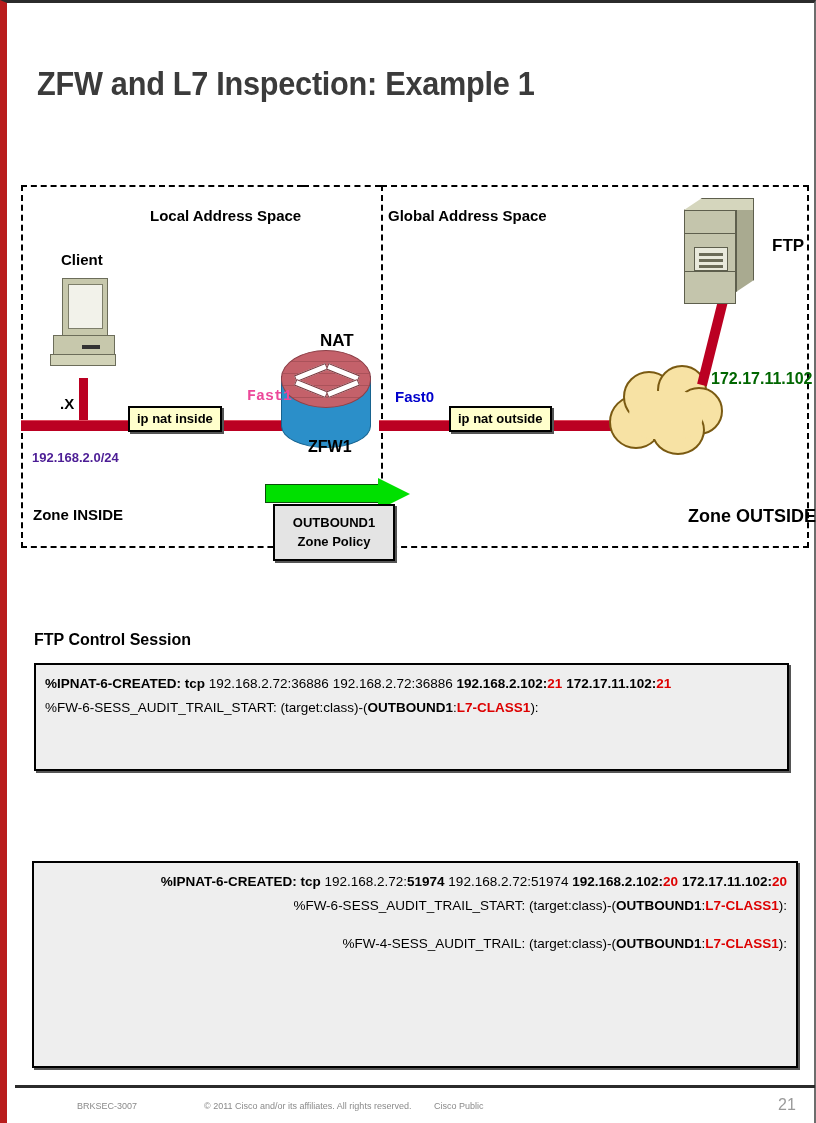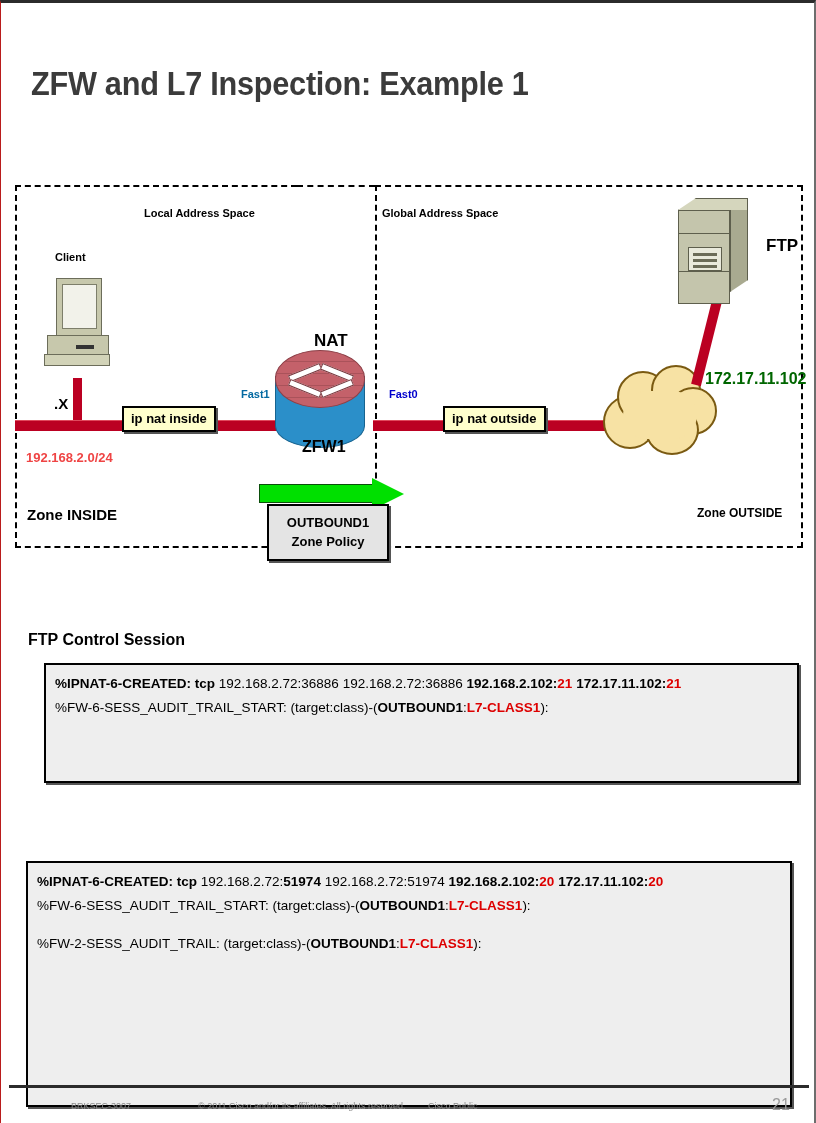--- a/index.html
+++ b/index.html
@@ -14,21 +14,21 @@
     font-family: "Liberation Sans", sans-serif;
     overflow: hidden;
   }
   .page {
     position: absolute;
     left: 0; top: 0;
     width: 816px;
     height: 1123px;
     background: #ffffff;
     border-top: 3px solid #2b2b2b;
-    border-left: 1px solid #b91c1c;
+    border-left: 7px solid #b91c1c;
     border-right: 2px solid #6d6d6d;
     box-sizing: border-box;
   }
 
   
   .slide-title {
     position: absolute;
     left: 30px;
     top: 62px;
     font-size: 33px;
@@ -52,38 +52,38 @@
     position: absolute;
     border: 2px dashed #000000;
     box-sizing: border-box;
   }
   .zone-left  { left: 14px;  top: 12px; width: 282px; height: 363px; border-right: none;}
   .zone-right { left: 374px; top: 12px; width: 428px; height: 363px; }
   .zone-mid   { left: 296px; top: 12px; width: 78px;  height: 363px; border-left: none; border-right: none; }
 
   .zone-label {
     position: absolute;
-    font-size: 11px;
+    font-size: 15px;
     font-weight: bold;
     color: #000;
     white-space: nowrap;
   }
   .lbl-local   { left: 143px; top: 34px; }
   .lbl-global  { left: 381px; top: 34px; }
   .lbl-client  { left: 54px;  top: 78px; }
   .lbl-nat     { left: 313px; top: 158px; font-size: 17px; }
-  .lbl-fast1   { left: 240px; top: 215px; color: #0369a1; }
+  .lbl-fast1   { left: 240px; top: 215px; color: #ec4899; font-family: Liberation Mono, monospace; }
   .lbl-fast0   { left: 388px; top: 215px; color: #0000cc; }
   .lbl-ftp     { left: 745px; top: 63px;  font-size: 17px; margin-left: 20px; }
   .lbl-zfw1    { left: 301px; top: 265px; font-size: 16px; }
   .lbl-dotx    { left: 53px;  top: 222px; font-size: 15px; }
-  .lbl-inside-net { left: 25px; top: 277px; font-size: 13px; font-weight: bold; color: #ef4444; }
+  .lbl-inside-net { left: 25px; top: 277px; font-size: 13px; font-weight: bold; color: #4c1d95; }
   .lbl-ftp-ip  { left: 704px; top: 197px; font-size: 16px; font-weight: bold; color: #006600; }
   .lbl-zone-in  { left: 26px;  top: 333px; font-size: 15px; }
-  .lbl-zone-out { left: 696px; top: 333px; font-size: 12px; }
+  .lbl-zone-out { left: 681px; top: 333px; font-size: 18px; }
 
   
   .bus {
     position: absolute;
     height: 11px;
     background: #bb0022;
     border-top: 1px solid #e04a5d;
     box-sizing: border-box;
   }
   .bus-left  { left: 14px;  top: 247px; width: 290px; }
@@ -418,31 +418,31 @@
       <div class="srv-topface"></div>
     </div>
     <div class="zone-label lbl-ftp">FTP</div>
     <div class="zone-label lbl-ftp-ip">172.17.11.102</div>
 
     <div class="zone-label lbl-zone-in">Zone INSIDE</div>
     <div class="zone-label lbl-zone-out">Zone OUTSIDE</div>
   </div>
 
   <div class="section-head" style="left:27px; top:628px;">FTP Control Session</div>
-  <div class="log-box" id="control-log" style="left:27px; top:660px; width:755px; height:120px;margin-left:16px;">
+  <div class="log-box" id="control-log" style="left:27px; top:660px; width:755px; height:108px;">
       <div class="log-line"><span class="b">%IPNAT-6-CREATED: tcp</span><span> 192.168.2.72:36886 192.168.2.72:36886 </span><span class="b">192.168.2.102:</span><span class="rdb">21</span><span>  </span><span class="b">172.17.11.102:</span><span class="rdb">21</span></div>
       <div class="log-line"><span>%FW-6-SESS_AUDIT_TRAIL_START: (target:class)-(</span><span class="b">OUTBOUND1</span><span>:</span><span class="rdb">L7-CLASS1</span><span>):</span></div>
     </div>
 
   <div class="section-head" style="left:25px; top:876px;">Sample FTP  Data Session</div>
-  <div class="log-box" id="data-log" style="left:25px; top:858px; width:766px; height:246px;">
+  <div class="log-box" id="data-log" style="left:25px; top:858px; width:766px; height:207px;text-align:right;">
       <div class="log-line"><span class="b">%IPNAT-6-CREATED: tcp</span><span> 192.168.2.72:</span><span class="b">51974</span><span> 192.168.2.72:51974 </span><span class="b">192.168.2.102:</span><span class="rdb">20</span><span>  </span><span class="b">172.17.11.102:</span><span class="rdb">20</span></div>
       <div class="log-line"><span>%FW-6-SESS_AUDIT_TRAIL_START: (target:class)-(</span><span class="b">OUTBOUND1</span><span>:</span><span class="rdb">L7-CLASS1</span><span>):</span></div>
       <div class="blank-line"></div>
-      <div class="log-line"><span>%FW-2-SESS_AUDIT_TRAIL: (target:class)-(</span><span class="b">OUTBOUND1</span><span>:</span><span class="rdb">L7-CLASS1</span><span>):</span></div>
+      <div class="log-line"><span>%FW-4-SESS_AUDIT_TRAIL: (target:class)-(</span><span class="b">OUTBOUND1</span><span>:</span><span class="rdb">L7-CLASS1</span><span>):</span></div>
     </div>
 
   <div class="footer-rule"></div>
   <div class="footer-txt f-code">BRKSEC-3007</div>
   <div class="footer-txt f-copy">© 2011 Cisco and/or its affiliates. All rights reserved.</div>
   <div class="footer-txt f-pub">Cisco Public</div>
   <div class="footer-txt f-page">21</div>
 
 </div>
 

